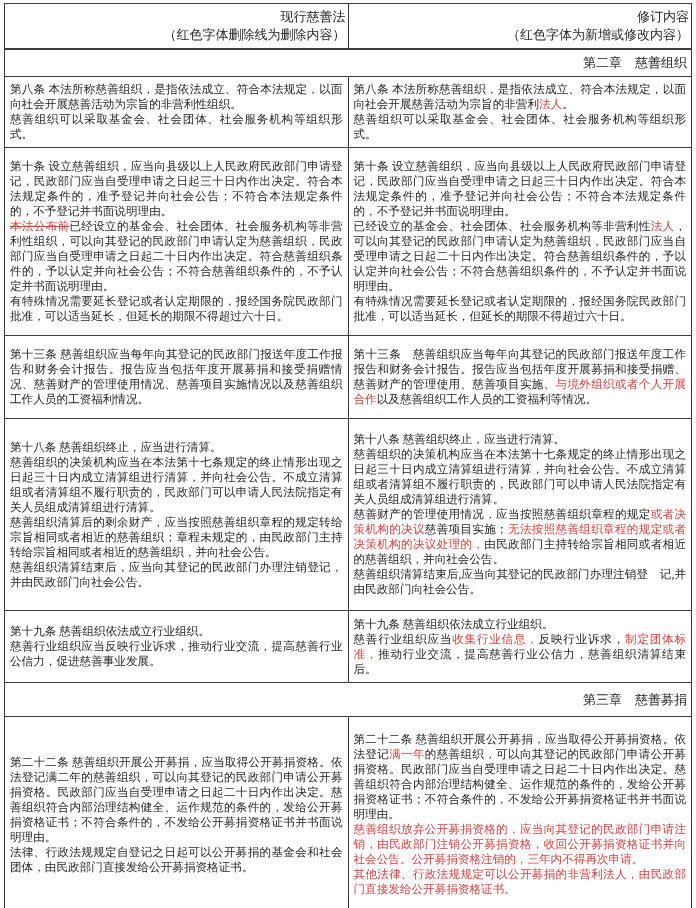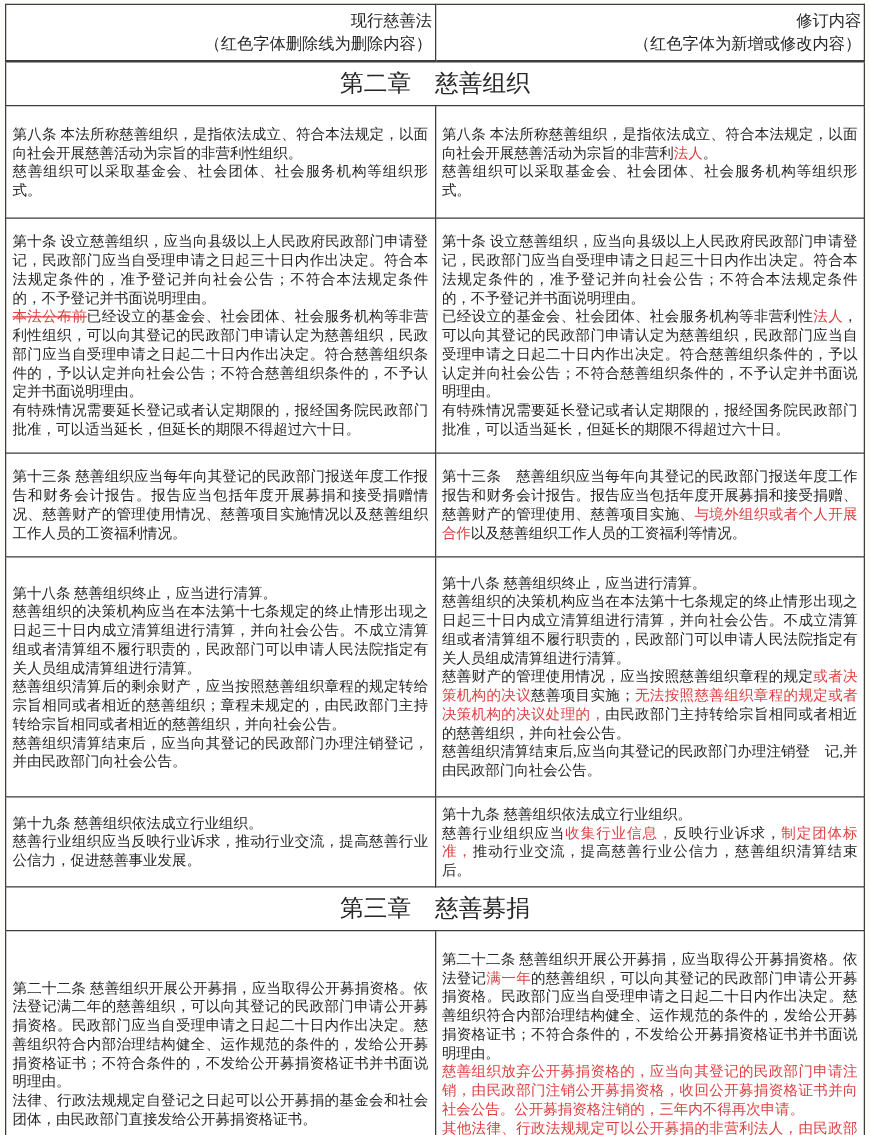--- a/index.html
+++ b/index.html
@@ -8,21 +8,21 @@
     --text:#262626;
     --bg:#fcfcfa;
   }
   html,body{margin:0;padding:0;background:var(--bg);}
   body{width:696px;height:908px;overflow:hidden;
        font-family:"Liberation Serif","DejaVu Serif",serif;color:var(--text);}
   table.cmp{border-collapse:collapse;width:688px;margin:3px auto 0 auto;table-layout:fixed;background:#fff;}
   td,th{border:1px solid var(--border);font-weight:normal;box-sizing:border-box;}
   tr.head th{width:50%;text-align:right;vertical-align:middle;padding:4px 2px;
              font-size:13px;line-height:18px;border-bottom:2px solid var(--border);}
-  td.chapter{text-align:center;vertical-align:middle;font-size:19px;padding:4px;}
+  td.chapter{text-align:right;vertical-align:middle;font-size:13px;padding:4px;}
   td.cell{vertical-align:middle;padding:3px 5px;font-size:11.6px;line-height:15px;
           text-align:justify;text-justify:inter-ideograph;word-break:break-all;}
   .par{margin:0;}
   .red{color:var(--red);}
   .strike{text-decoration:line-through;text-decoration-color:var(--red);}
 </style>
 </head>
 <body>
 
 <div class="page">
@@ -34,21 +34,21 @@
           <div>（红色字体删除线为删除内容）</div>
         </th>
         <th>
           <div>修订内容</div>
           <div>（红色字体为新增或修改内容）</div>
         </th>
       </tr>
     <tr style="height: 27px;">
           <td colspan="2" class="chapter">第二章　慈善组织</td>
         </tr>
-        <tr style="height: 90px;">
+        <tr style="height: 71px;">
           <td class="cell">
             <div class="par"><span>第八条 本法所称慈善组织，是指依法成立、符合本法规定，以面向社会开展慈善活动为宗旨的非营利性组织。</span></div>
             <div class="par"><span>慈善组织可以采取基金会、社会团体、社会服务机构等组织形式。</span></div>
           </td>
           <td class="cell">
             <div class="par"><span>第八条 本法所称慈善组织，是指依法成立、符合本法规定，以面向社会开展慈善活动为宗旨的非营利</span><span class="red">法人</span><span>。</span></div>
             <div class="par"><span>慈善组织可以采取基金会、社会团体、社会服务机构等组织形式。</span></div>
           </td>
         </tr>
         <tr style="height: 188px;">

